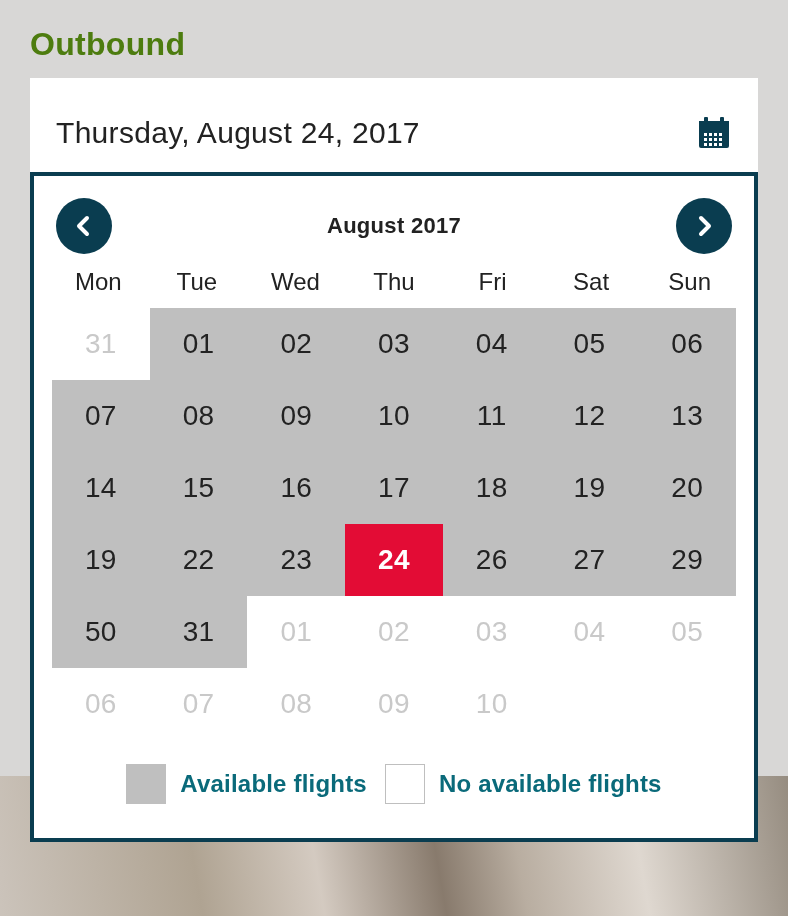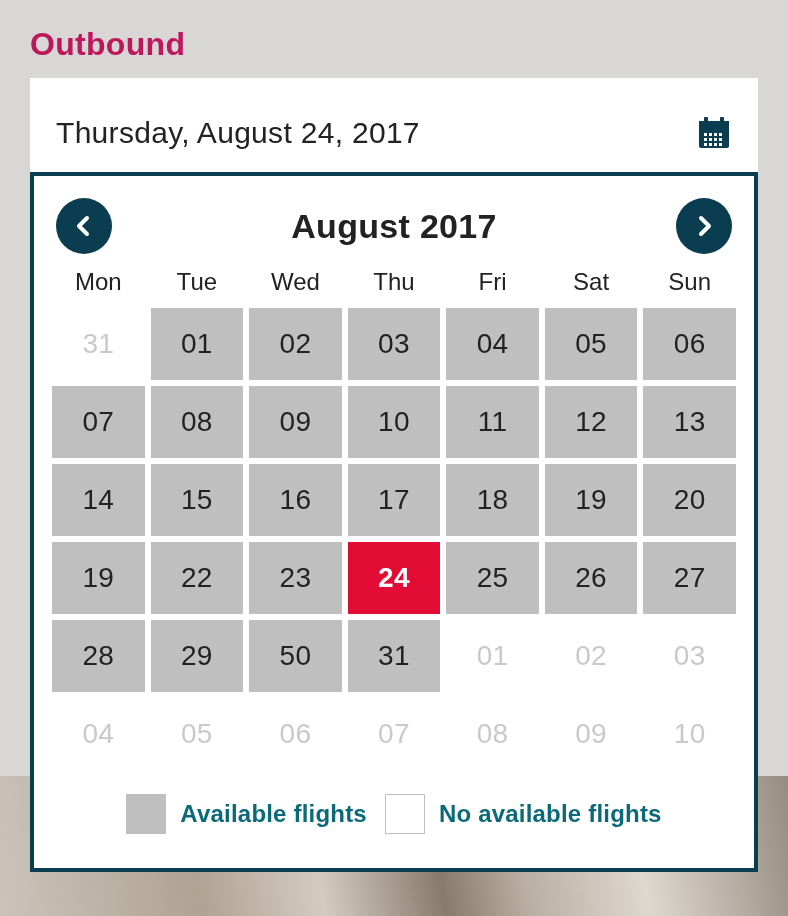--- a/index.html
+++ b/index.html
@@ -18,21 +18,21 @@
     left: 0; right: 0; bottom: 0;
     height: 140px;
     background: linear-gradient(80deg, #c9c0b6 0%, #a89a86 25%, #d3c8bd 40%, #7a6a5a 55%, #b3a697 65%, #e0d8cf 80%, #8a7f71 100%);
     opacity: 0.85;
   }
   .section-title {
     position: absolute;
     top: 26px; left: 30px;
     font-size: 32px;
     font-weight: 700;
-    color: #be185d;
+    color: #4d7c0f;
     letter-spacing: 0.3px;
   }
 
   .date-input-bar {
     position: absolute;
     top: 78px;
     left: 30px;
     right: 30px;
     height: 110px;
     background: #fff;
@@ -73,21 +73,21 @@
     background: #0a3d50;
     display: flex; align-items: center; justify-content: center;
     cursor: pointer;
     position: absolute;
     top: 4px;
   }
   .nav-prev { left: 4px; }
   .nav-next { right: 4px; }
   .nav-btn svg { display:block; }
   .cal-title {
-    font-size: 34px;
+    font-size: 22px;
     font-weight: 700;
     color: #222;
     letter-spacing: 0.3px;
   }
 
   .weekday-row {
     display: grid;
     grid-template-columns: repeat(7, 1fr);
     gap: 6px;
     margin-top: 6px;
@@ -97,21 +97,20 @@
     text-align: center;
     font-size: 24px;
     color: #222;
     font-weight: 400;
     padding: 4px 0 8px;
   }
 
   .day-grid {
     display: grid;
     grid-template-columns: repeat(7, 1fr);
-    gap: 6px;
   }
   .day-cell {
     height: 72px;
     display: flex;
     align-items: center;
     justify-content: center;
     font-size: 28px;
     font-weight: 400;
     color: #222;
     background: #bfbfbf;
@@ -237,24 +236,22 @@
       <div class="day-cell">15</div>
       <div class="day-cell">16</div>
       <div class="day-cell">17</div>
       <div class="day-cell">18</div>
       <div class="day-cell">19</div>
       <div class="day-cell">20</div>
       <div class="day-cell">19</div>
       <div class="day-cell">22</div>
       <div class="day-cell">23</div>
       <div class="day-cell selected">24</div>
-      <div class="day-cell">25</div>
       <div class="day-cell">26</div>
       <div class="day-cell">27</div>
-      <div class="day-cell">28</div>
       <div class="day-cell">29</div>
       <div class="day-cell">50</div>
       <div class="day-cell">31</div>
       <div class="day-cell unavailable">01</div>
       <div class="day-cell unavailable">02</div>
       <div class="day-cell unavailable">03</div>
       <div class="day-cell unavailable">04</div>
       <div class="day-cell unavailable">05</div>
       <div class="day-cell unavailable">06</div>
       <div class="day-cell unavailable">07</div>

